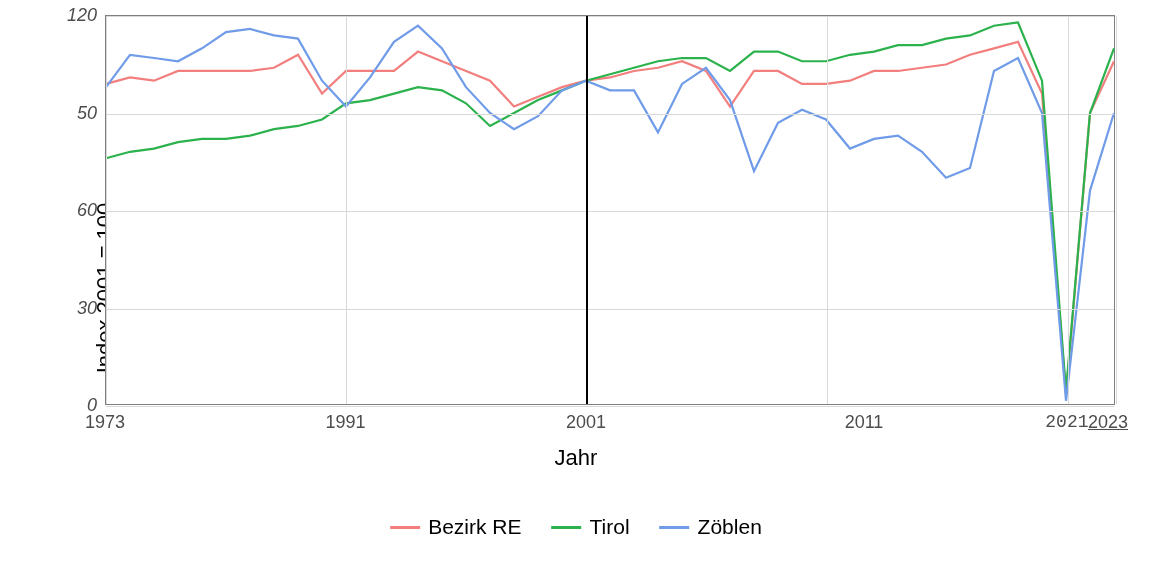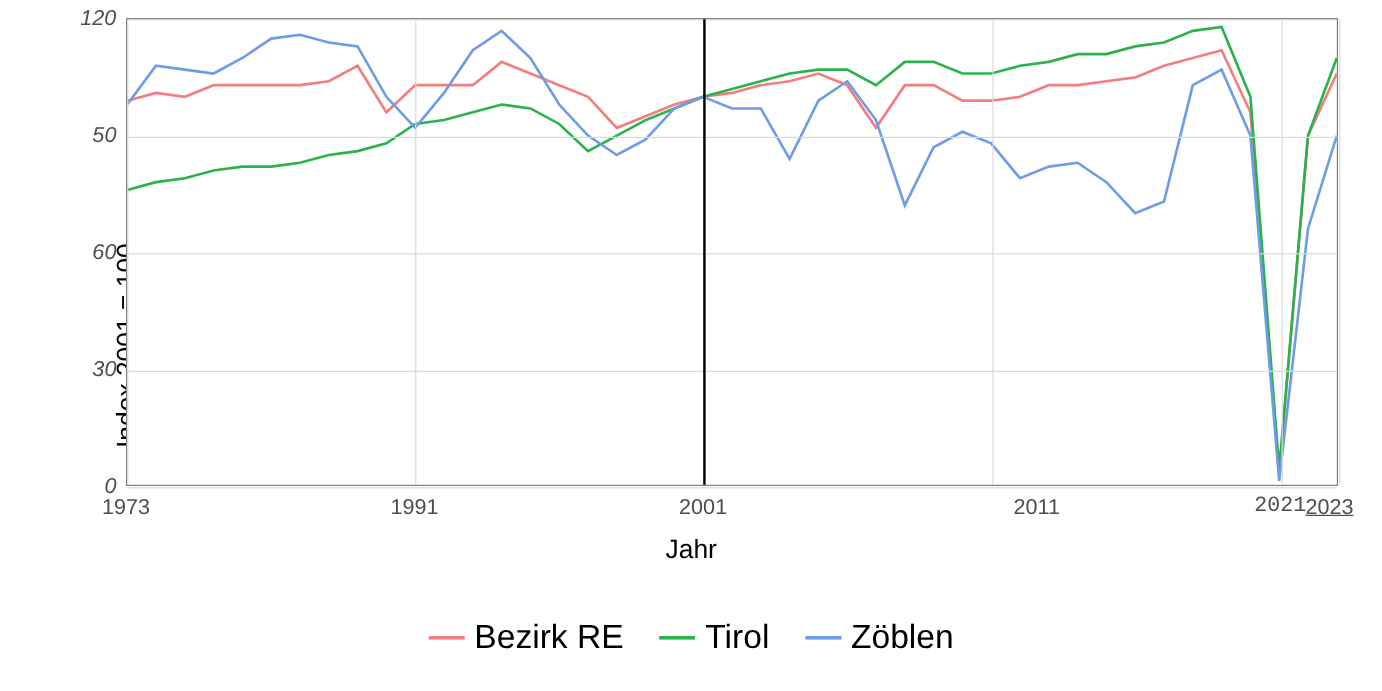--- a/index.html
+++ b/index.html
@@ -62,21 +62,21 @@
     font-size: 22px;
   }
   .legend {
     position: absolute;
     top: 515px;
     left: 50%;
     transform: translateX(-50%);
     display: flex;
     gap: 30px;
     align-items: center;
-    font-size: 28px;
+    font-size: 21px;
     color: #000;
   }
   .legend-item { display:flex; align-items:center; gap:8px;}
   .legend-swatch {
     width: 30px; height: 3px;
   }
   svg.lines {
     position:absolute; left:0; top:0; width:100%; height:100%;
     overflow: visible;
   }

